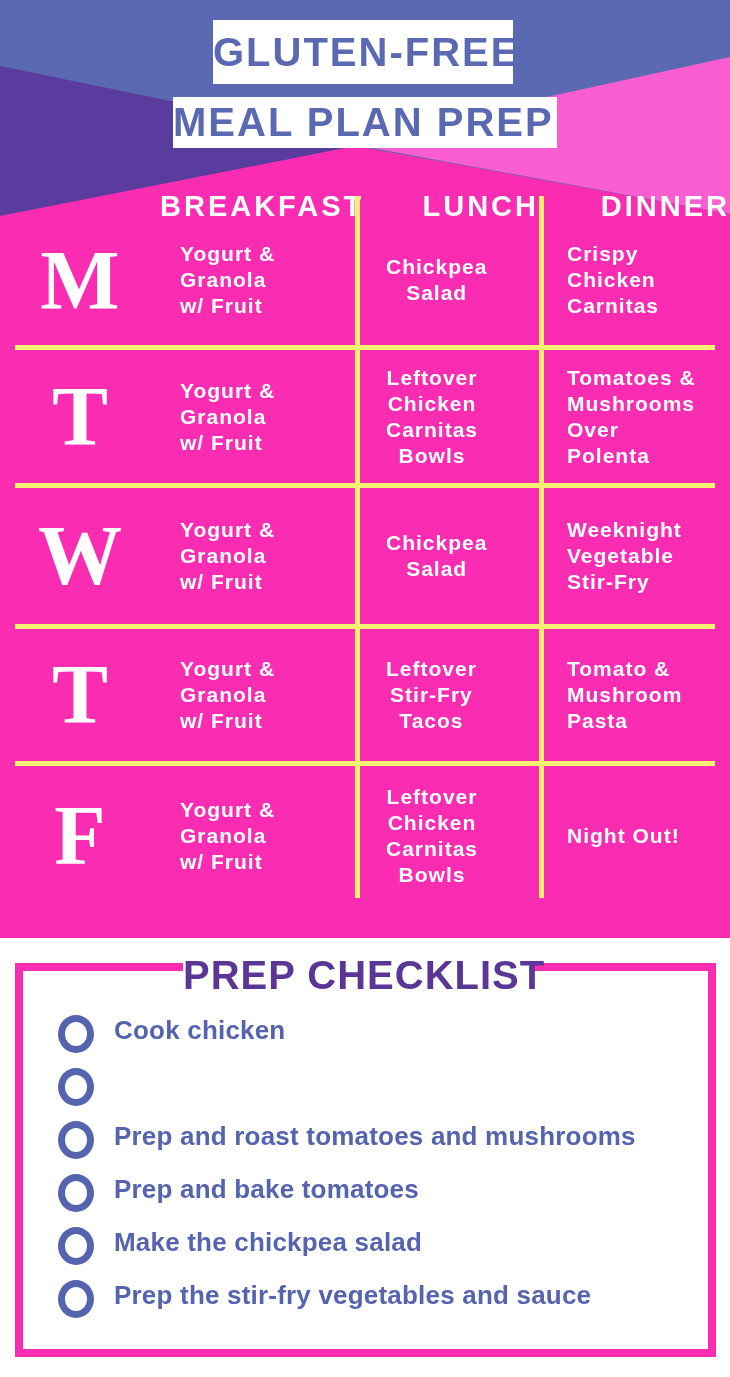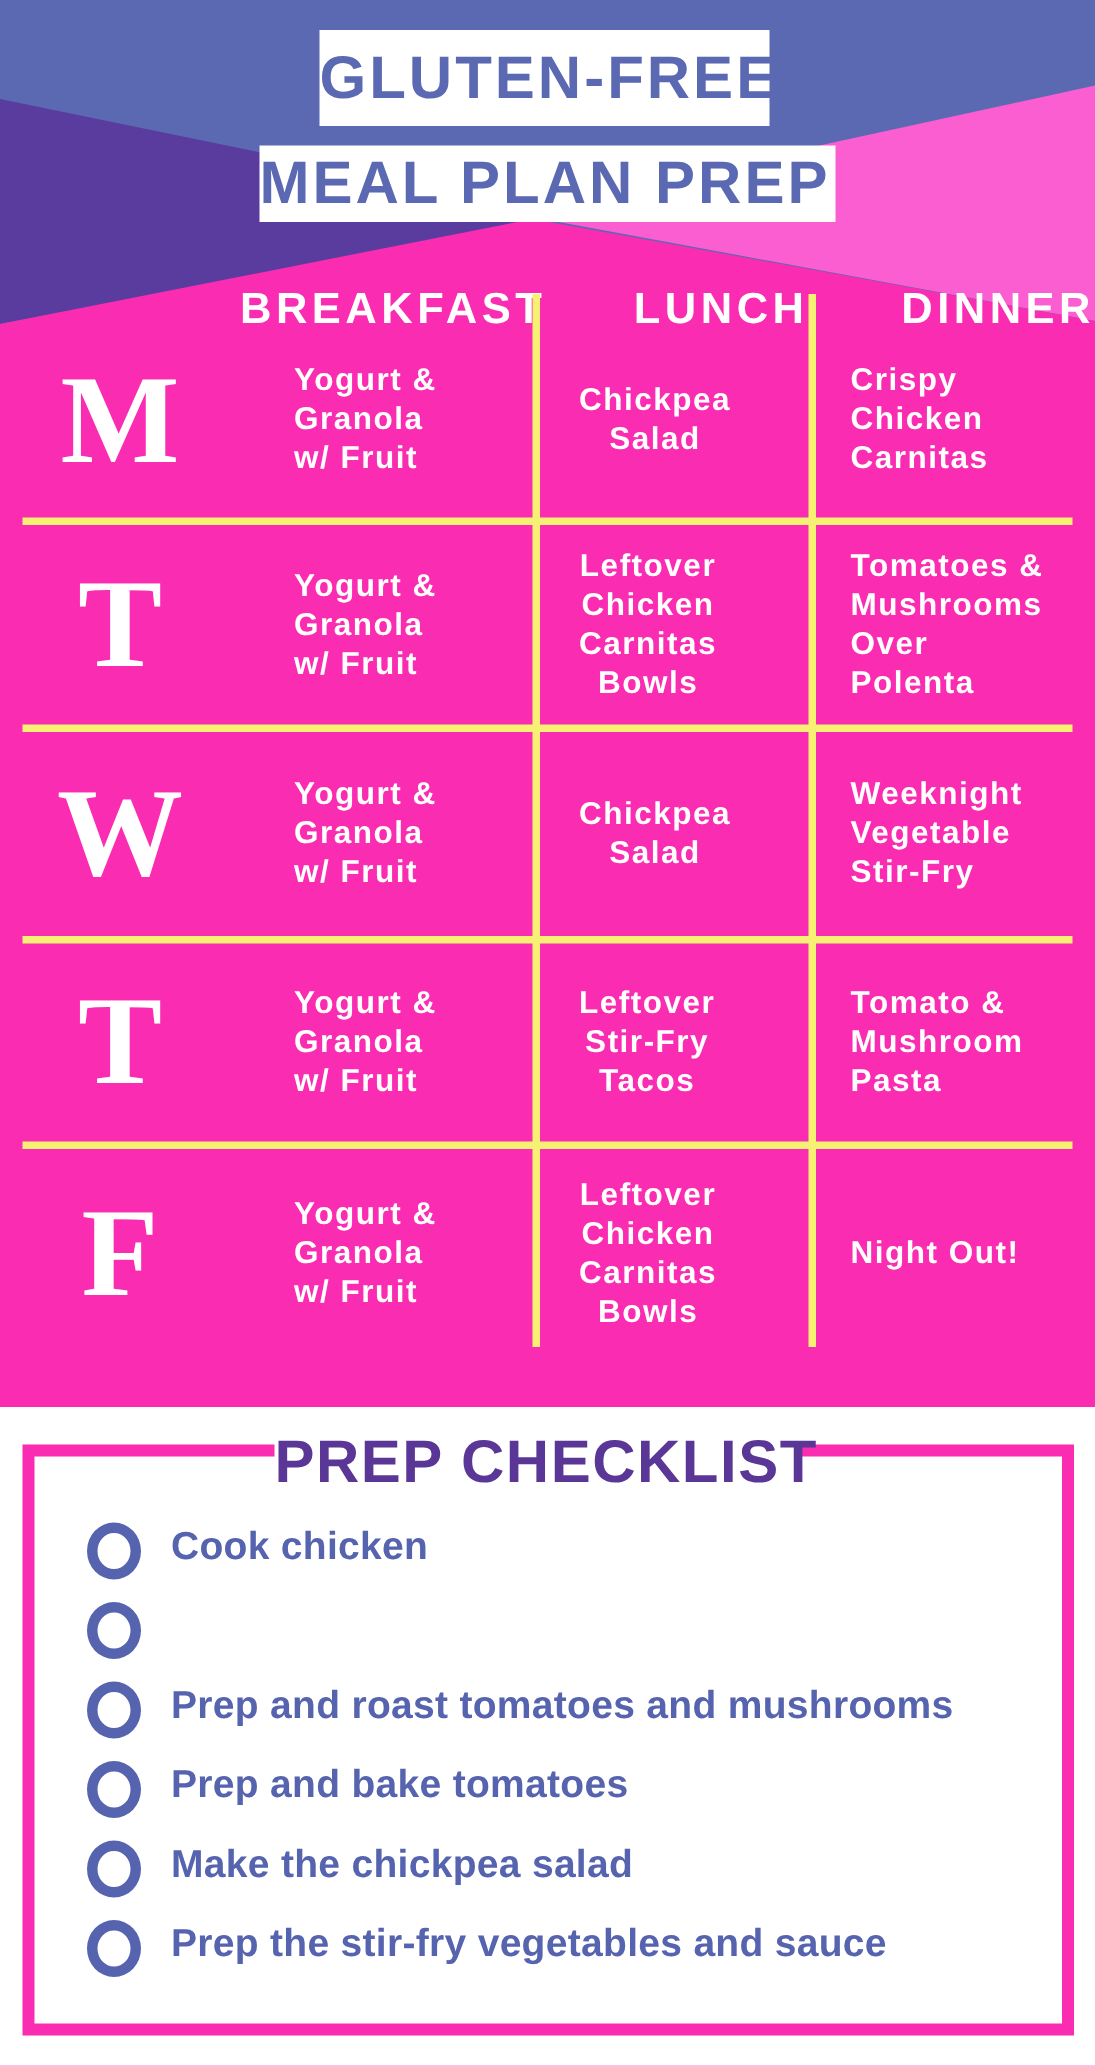--- a/index.html
+++ b/index.html
@@ -31,21 +31,21 @@
   .hline.h1{top:345px;} .hline.h2{top:483px;} .hline.h3{top:624px;} .hline.h4{top:761px;}
 
   .mrow{position:absolute;left:0;width:730px;}
   .mrow.r1{top:215px;height:130px;} .mrow.r2{top:350px;height:133px;}
   .mrow.r3{top:488px;height:135px;} .mrow.r4{top:629px;height:131px;}
   .mrow.r5{top:766px;height:139px;}
   .day{position:absolute;left:0;top:0;width:160px;height:100%;display:flex;align-items:center;justify-content:center;
        color:var(--white);font-family:"Liberation Serif",serif;font-weight:bold;font-size:84px;}
   .cell{position:absolute;top:0;height:100%;display:flex;align-items:center;color:var(--white);
         font-weight:bold;font-size:21px;line-height:26px;letter-spacing:1px;white-space:pre-line;}
-  .cell.b{left:168px;width:196px;padding-left:28px;}
+  .cell.b{left:152px;width:196px;padding-left:28px;}
   .cell.l{left:368px;width:181px;padding-left:18px;text-align:center;}
   .cell.d{left:543px;width:187px;padding-left:24px;}
 
   
   .checklist-box{position:absolute;left:15px;top:963px;width:701px;height:394px;border:8px solid var(--magenta);background:var(--white);}
   .checklist-title{position:absolute;left:183px;top:953px;width:347px;text-align:left;background:var(--white);
         color:var(--deep-purple);font-weight:bold;font-size:40px;letter-spacing:1px;line-height:44px;white-space:nowrap;}
   .checklist-items{position:absolute;left:58px;top:1015px;width:620px;}
   .check-item{display:flex;align-items:flex-start;height:53px;}
   .check-circle{width:36px;height:38px;border:7px solid var(--checklist-item-blue);border-radius:50%;margin-right:20px;flex:0 0 auto;}

